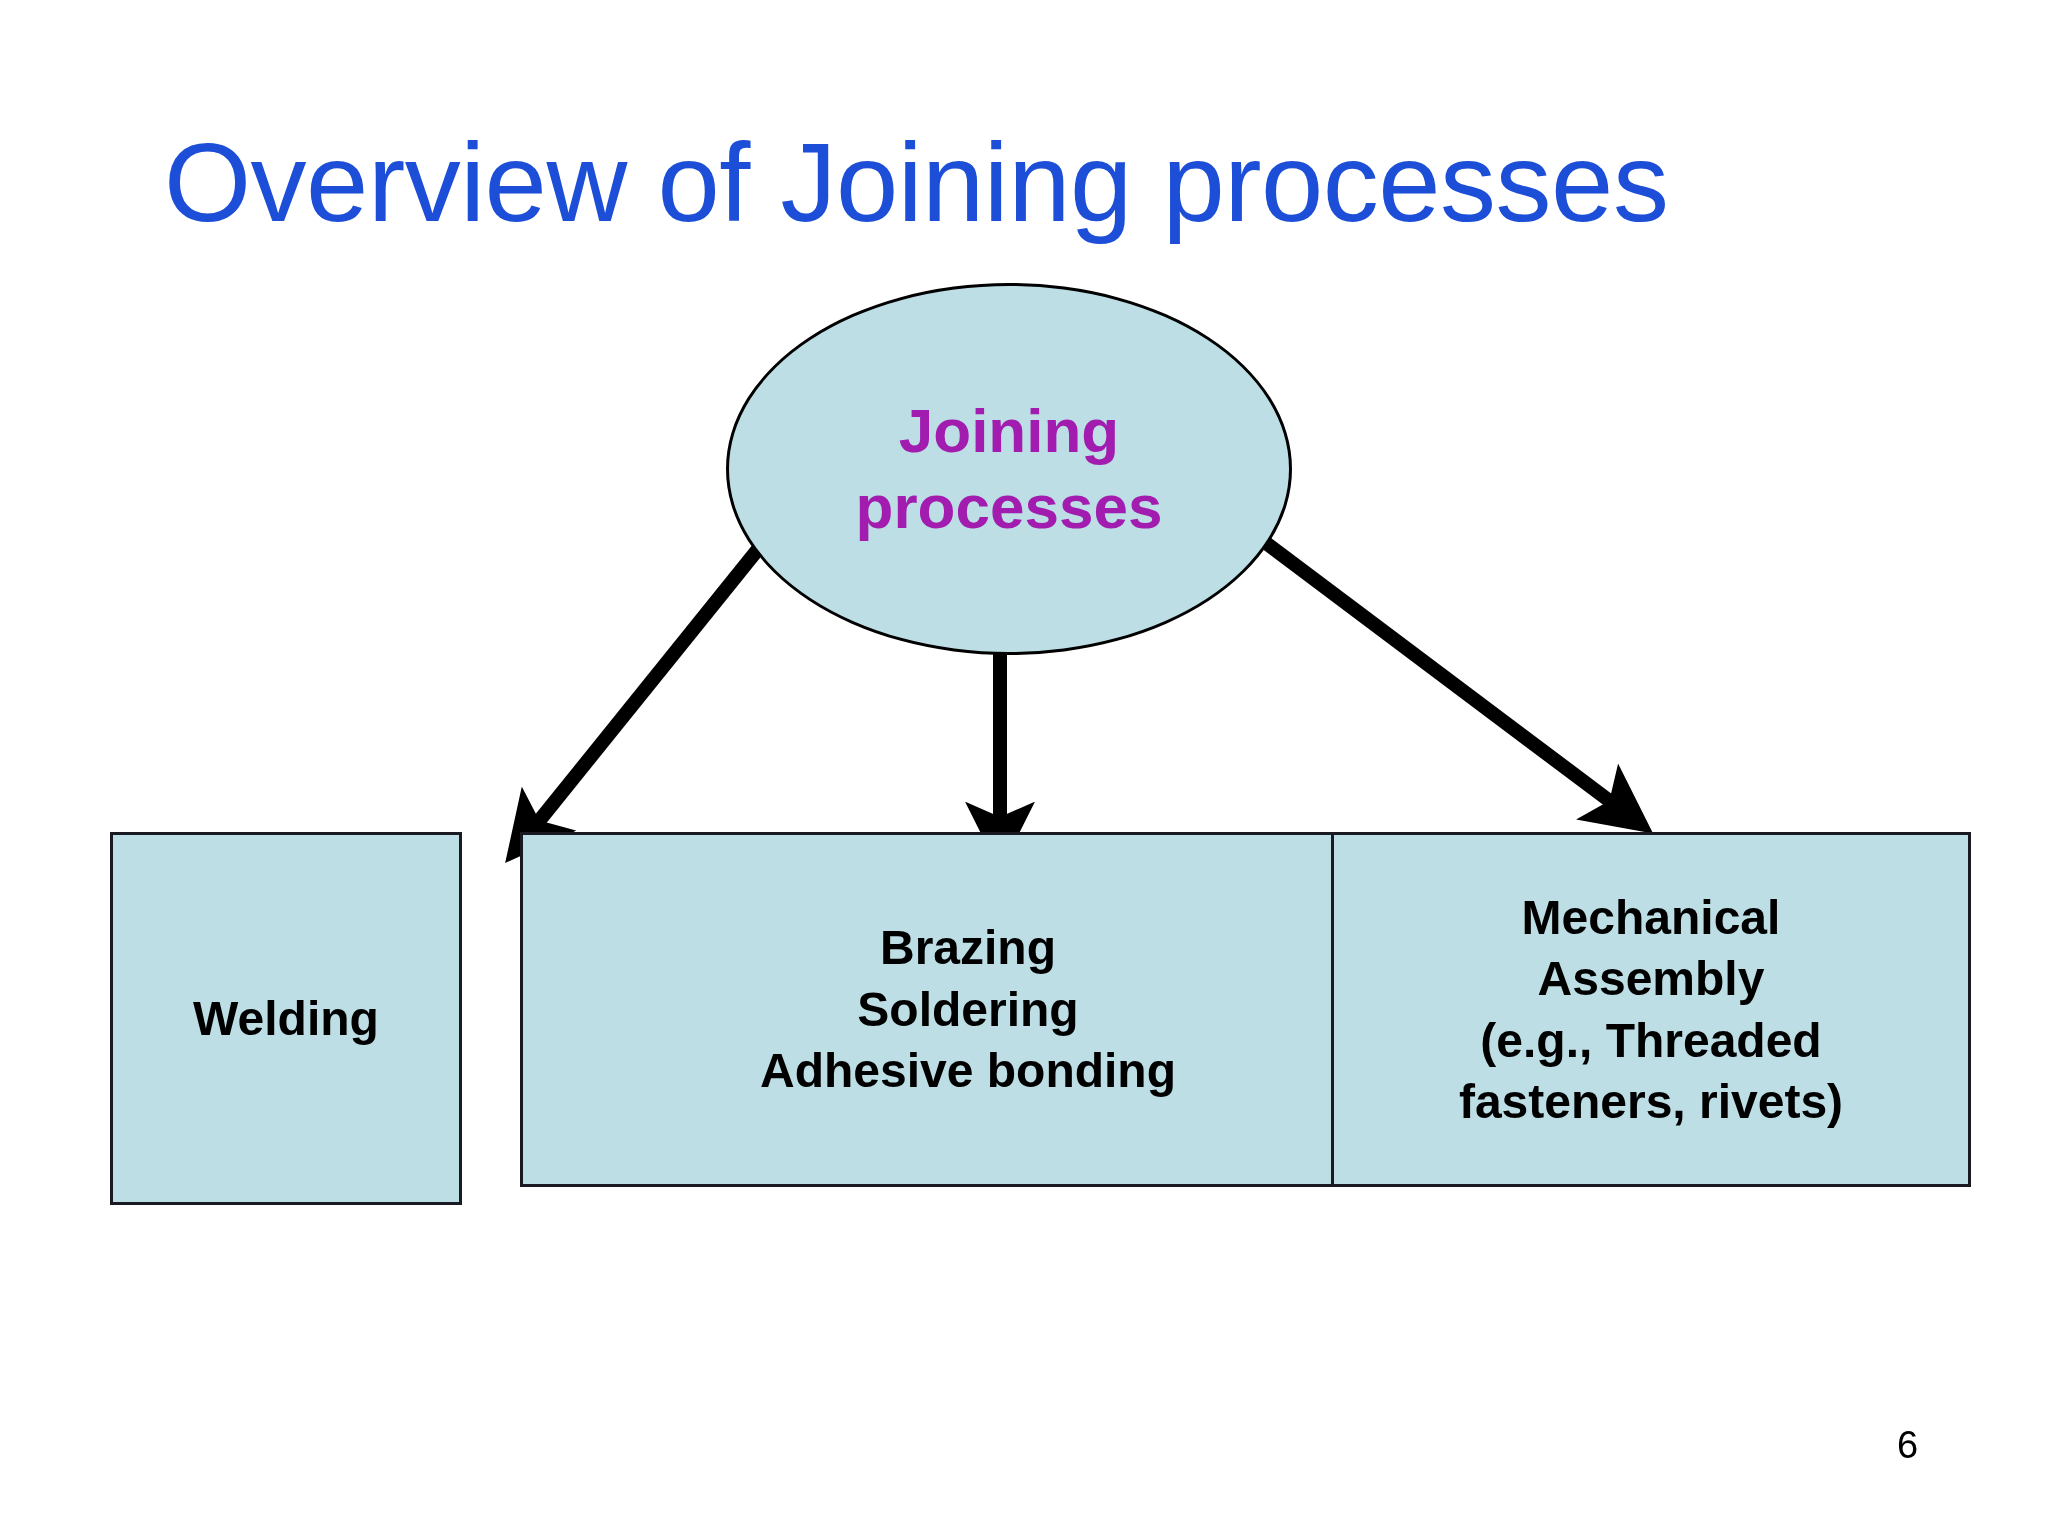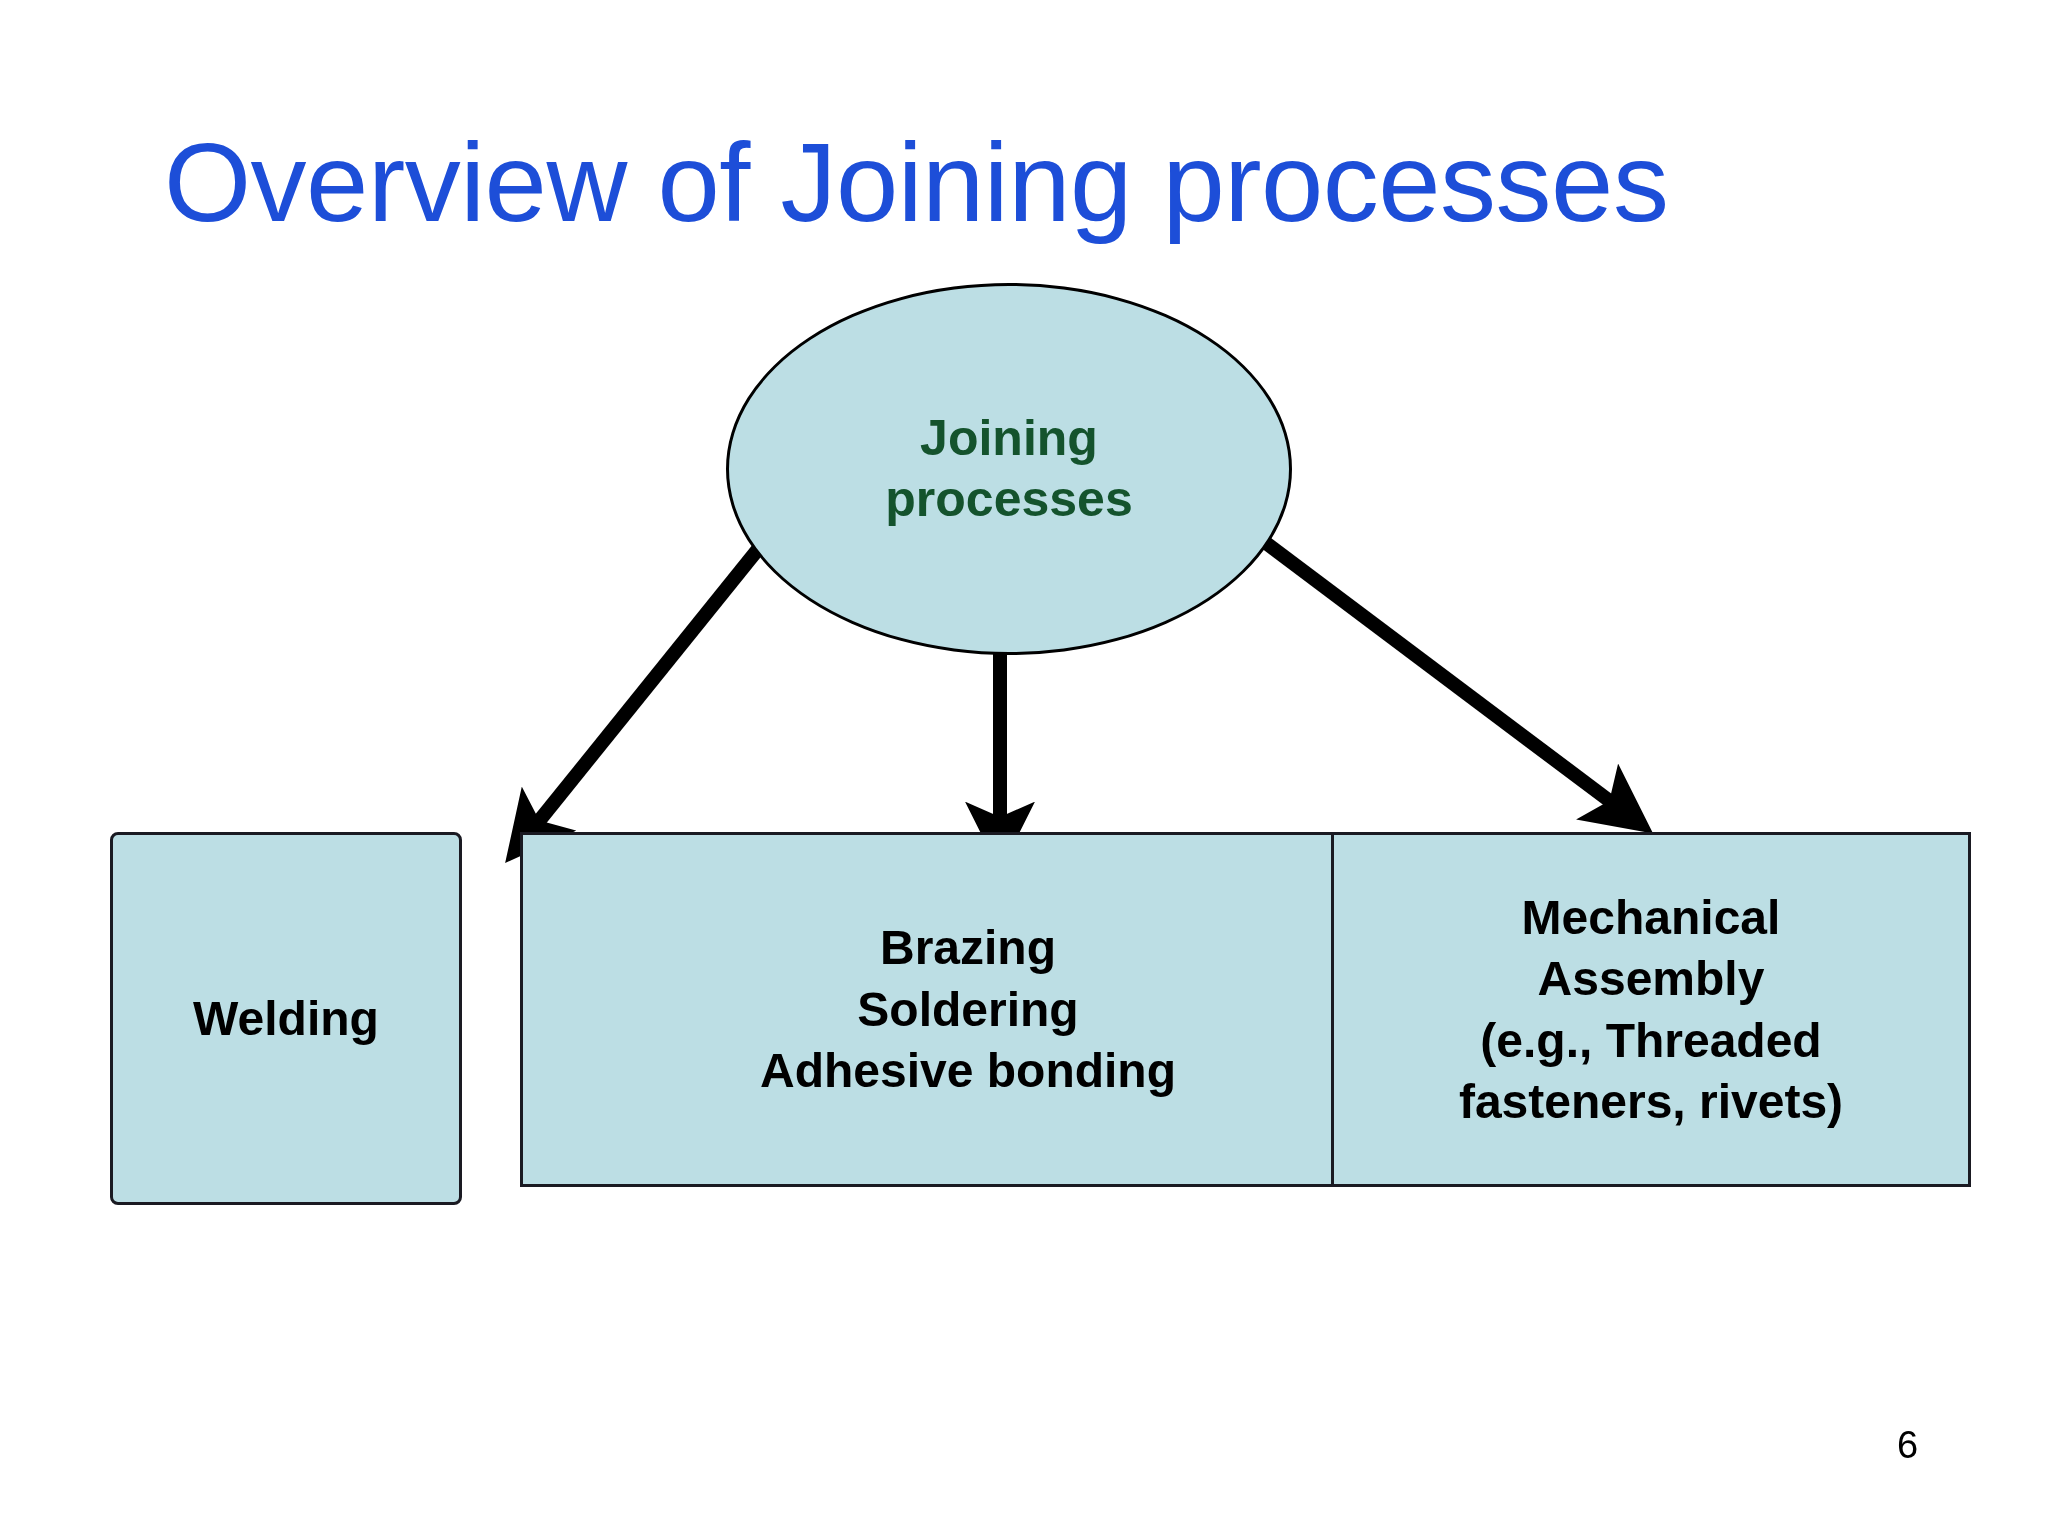--- a/index.html
+++ b/index.html
@@ -58,24 +58,24 @@
     box-sizing: border-box;
     border: 3px solid #000000;
     border-radius: 50%;
     background: #BCDEE4;
     display: flex;
     align-items: center;
     justify-content: center;
     text-align: center;
   }
   .root-node-label {
-    font-size: 50px;
+    font-size: 62px;
     font-weight: bold;
     line-height: 1.22;
-    color: #14532d;
+    color: #a21caf;
     white-space: pre-line;
   }
 
   
   .leaf-box {
     position: absolute;
     box-sizing: border-box;
     border: 3px solid #1a1a22;
     background: #BCDEE4;
     display: flex;
@@ -85,21 +85,21 @@
   }
   .leaf-label {
     font-size: 48px;
     font-weight: bold;
     line-height: 1.28;
     color: #000000;
     white-space: pre-line;
     padding: 0 8px;
   }
 
-  .leaf-box-1 { left: 110px;  top: 832px; width: 352px; height: 373px; border-radius: 8px; }
+  .leaf-box-1 { left: 110px;  top: 832px; width: 352px; height: 373px; }
   .leaf-box-2 { left: 520px;  top: 832px; width: 896px; height: 355px; }
   .leaf-box-3 { left: 1331px; top: 832px; width: 640px; height: 355px; }
 
   
   .page-number {
     position: absolute;
     left: 1897px;
     top: 1424px;
     font-size: 38px;
     font-weight: 400;

